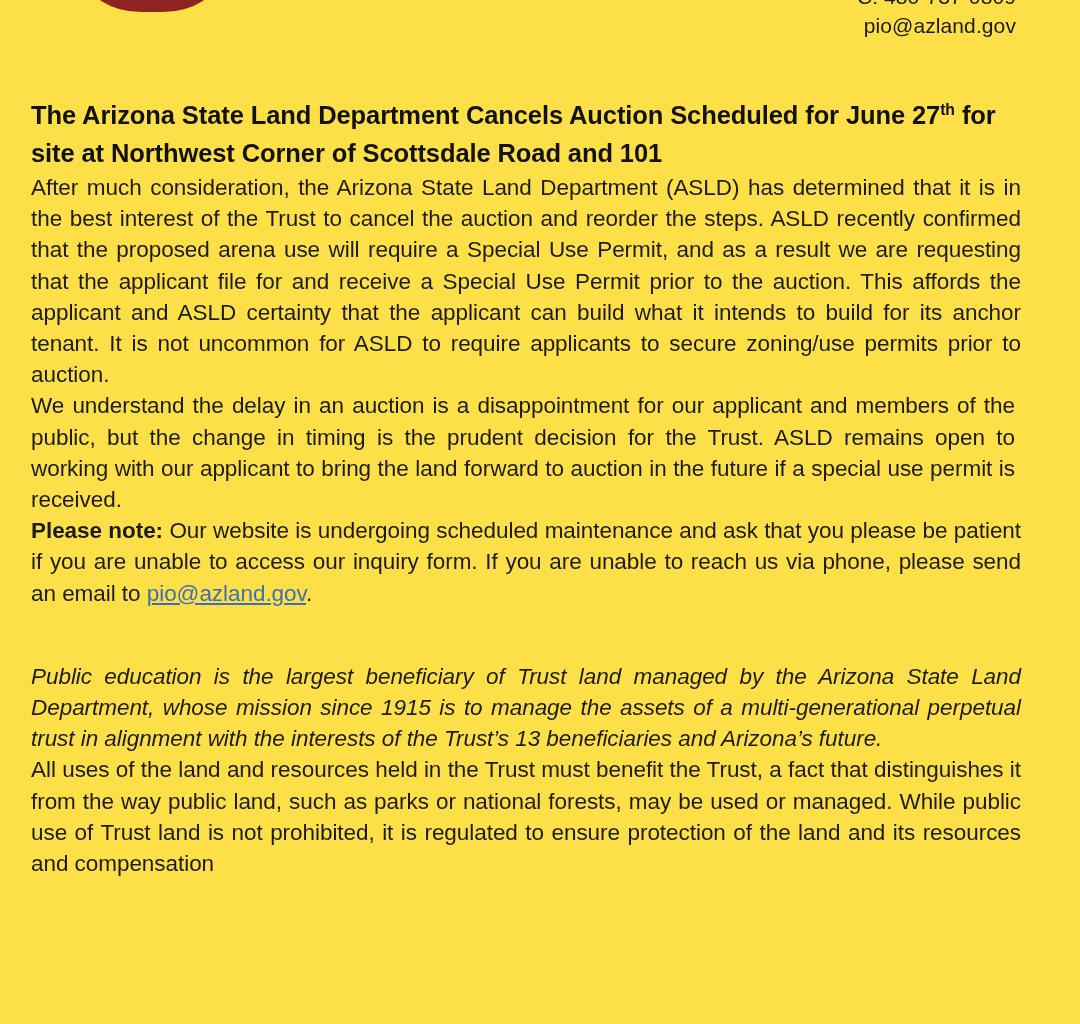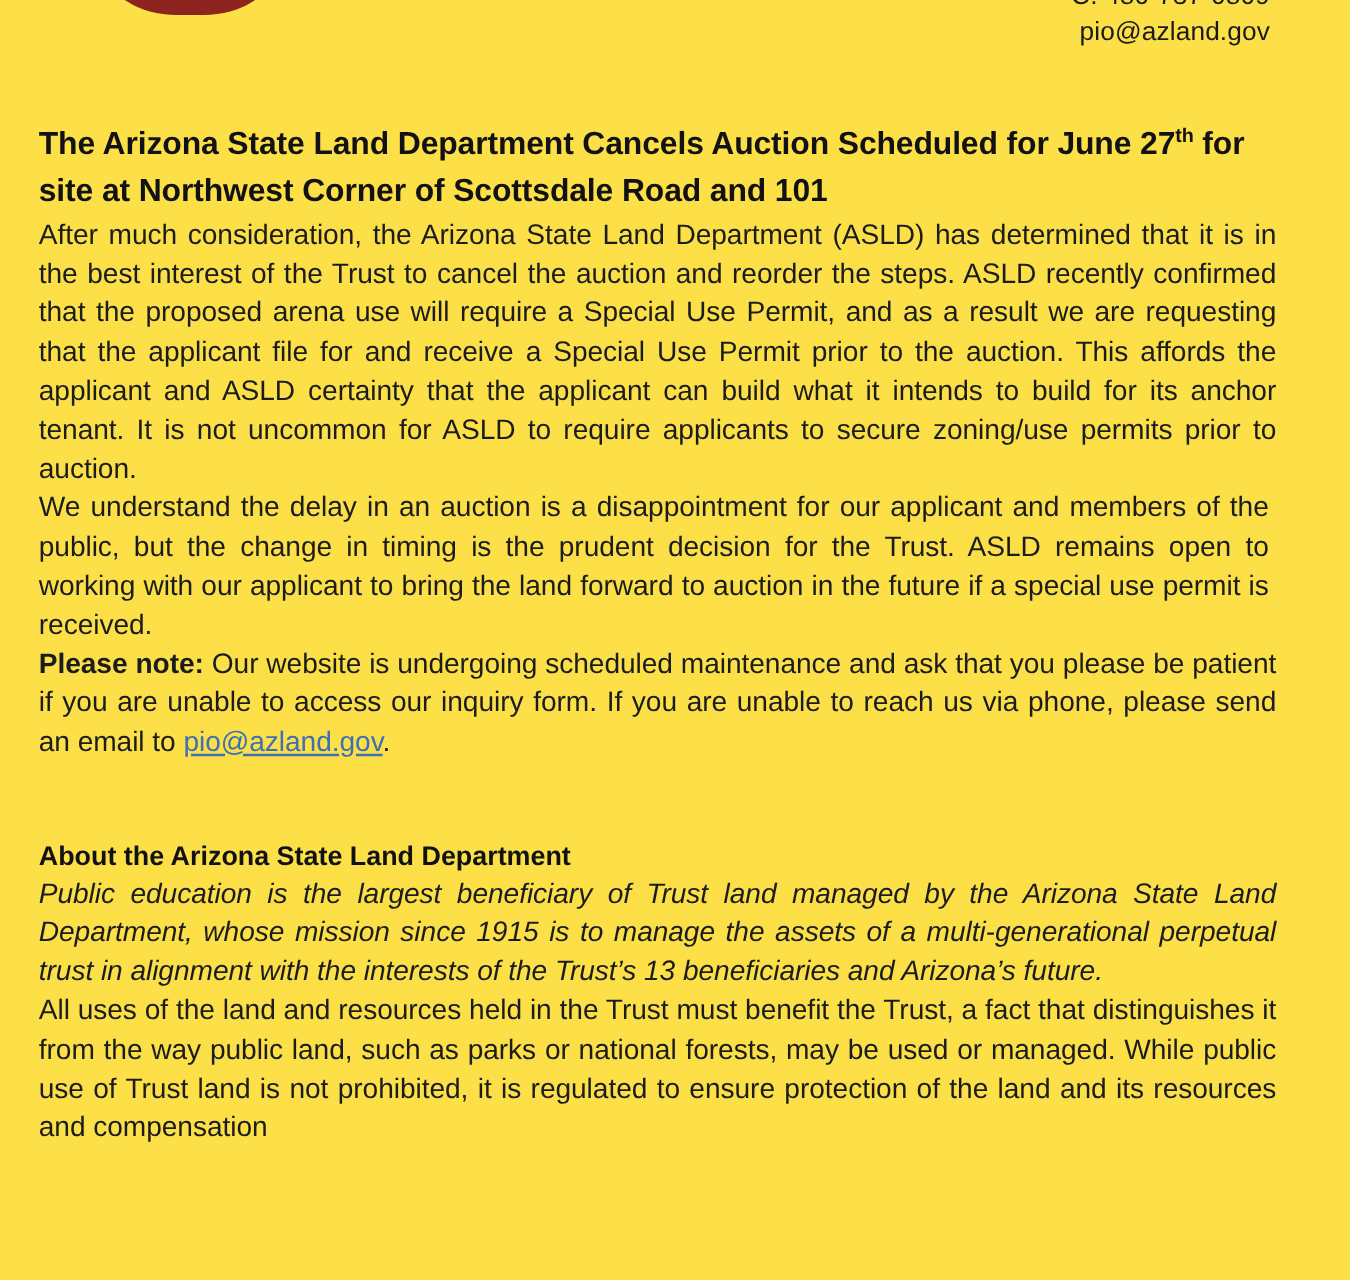--- a/index.html
+++ b/index.html
@@ -150,20 +150,19 @@
 
 
     <p class="body-text p-after">After much consideration, the Arizona State Land Department (ASLD) has determined that it is in the best interest of the Trust to cancel the auction and reorder the steps. ASLD recently confirmed that the proposed arena use will require a Special Use Permit, and as a result we are requesting that the applicant file for and receive a Special Use Permit prior to the auction. This affords the applicant and ASLD certainty that the applicant can build what it intends to build for its anchor tenant. It is not uncommon for ASLD to require applicants to secure zoning/use permits prior to auction.</p>
 
     <p class="body-text p-understand">We understand the delay in an auction is a disappointment for our applicant and members of the public, but the change in timing is the prudent decision for the Trust. ASLD remains open to working with our applicant to bring the land forward to auction in the future if a special use permit is received.</p>
 
     <p class="body-text p-note"><span class="bold-lead">Please note:</span><span> Our website is undergoing scheduled maintenance and ask that you please be patient if you are unable to access our inquiry form. If you are unable to reach us via phone, please send an email to </span><a class="email-link" href="#">pio@azland.gov</a><span>.</span></p>
 
     <div class="divider">______________________________________________________________________</div>
 
-    <h2 class="about-heading">About the Arizona State Land Department</h2>
 
     <p class="body-text p-public">Public education is the largest beneficiary of Trust land managed by the Arizona State Land Department, whose mission since 1915 is to manage the assets of a multi-generational perpetual trust in alignment with the interests of the Trust’s 13 beneficiaries and Arizona’s future.</p>
 
     <p class="body-text p-alluses">All uses of the land and resources held in the Trust must benefit the Trust, a fact that distinguishes it from the way public land, such as parks or national forests, may be used or managed. While public use of Trust land is not prohibited, it is regulated to ensure protection of the land and its resources and compensation</p>
 
   </div>
 </div>
 
 </body></html>

